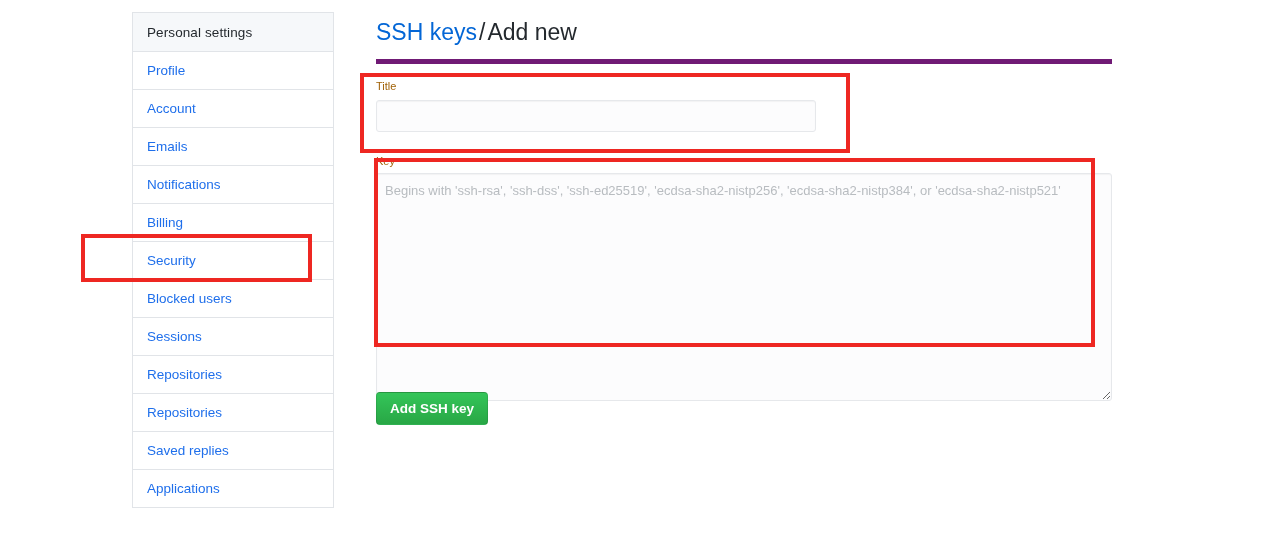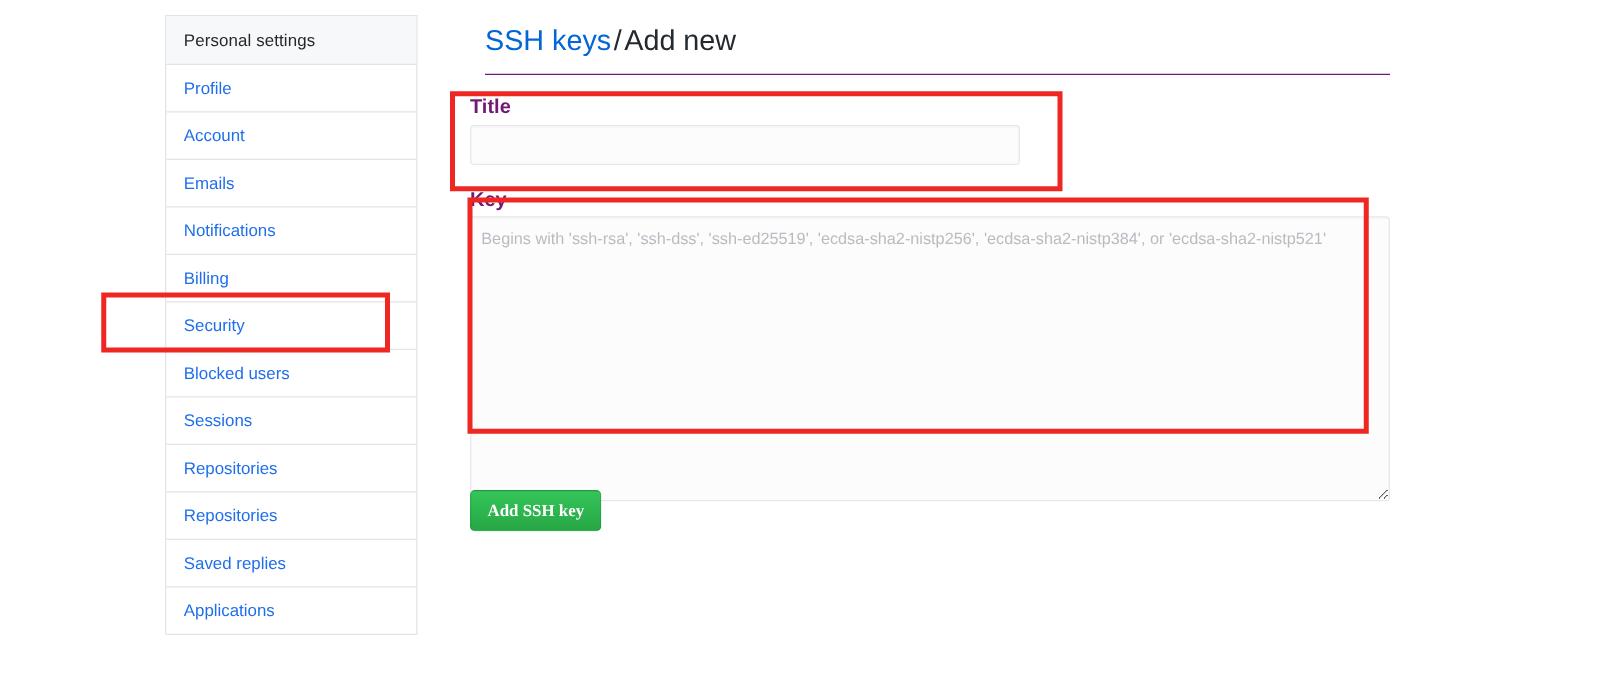--- a/index.html
+++ b/index.html
@@ -72,37 +72,36 @@
     left: 376px;
     top: 12px;
     width: 736px;
   }
   #page-title {
     font-size: 23px;
     line-height: 30px;
     font-weight: 400;
     color: #24292e;
     padding: 5px 0 12px 0;
-    border-bottom: 1px solid #701a75;
+    border-bottom: 5px solid #701a75;
     white-space: nowrap;
-    margin-left: 12px;
   }
   #page-title .link {
     color: #0366d6;
     cursor: pointer;
   }
   #page-title .sep {
     color: #24292e;
     padding: 0 2px;
   }
 
   .field-label {
-    font-size: 16px;
-    font-weight: 700;
-    color: #701a75;
+    font-size: 11px;
+    font-weight: 400;
+    color: #a16207;
     line-height: 16px;
   }
 
   #title-label { position: absolute; left: 0; top: 66px; }
 
   #title-input {
     position: absolute;
     left: 0;
     top: 88px;
     width: 440px;
@@ -144,21 +143,21 @@
   #submit-button {
     position: absolute;
     left: 0;
     top: 380px;
     height: 33px;
     padding: 0 13px;
     background: linear-gradient(#34c559, #28a745);
     border: 1px solid rgba(27,31,35,.12);
     border-radius: 4px;
     color: #ffffff;
-    font-family: Liberation Serif, serif;
+    font-family: Liberation Sans, sans-serif;
     font-size: 13.5px;
     font-weight: 700;
     cursor: pointer;
     white-space: nowrap;
   }
 
   
   .annot {
     position: absolute;
     border: 4px solid #ee2722;

